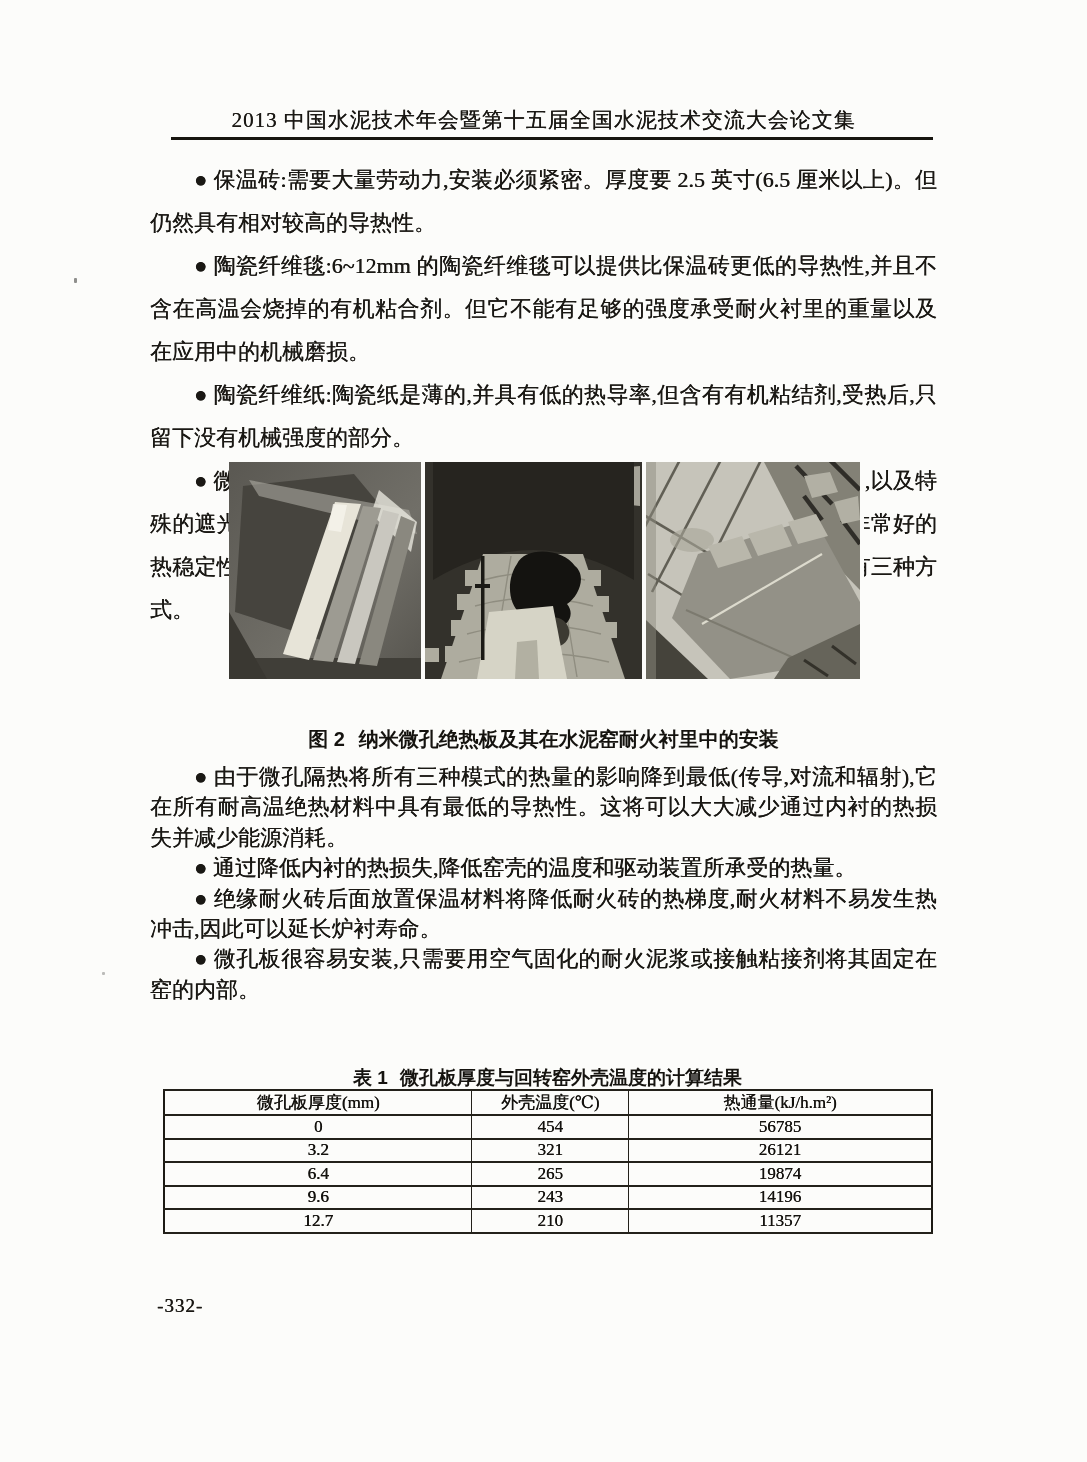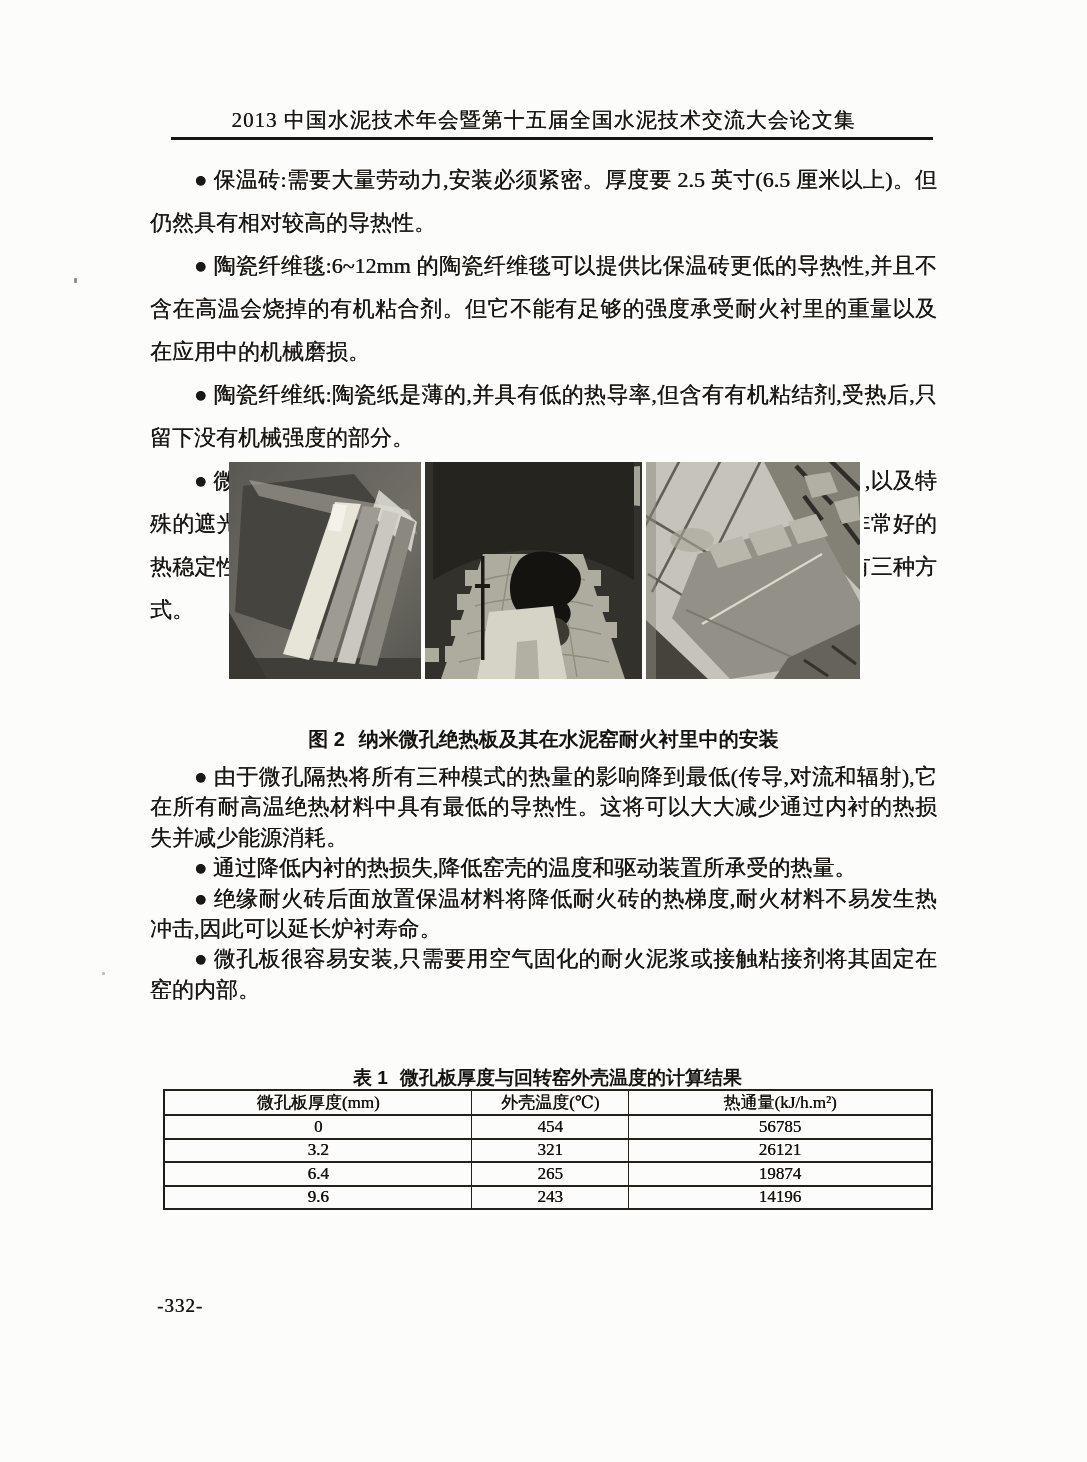--- a/index.html
+++ b/index.html
@@ -237,20 +237,25 @@
       <tr>
         <td>6.4</td>
         <td>265</td>
         <td>19874</td>
       </tr>
       <tr>
         <td>9.6</td>
         <td>243</td>
         <td>14196</td>
       </tr>
+      <tr>
+        <td>12.7</td>
+        <td>210</td>
+        <td>11357</td>
+      </tr>
     </tbody>
   </table>
 
   <div class="page-number">-332-</div>
 
   <div class="speck speck-1"></div>
   <div class="speck speck-2"></div>
 
 </div>
 

